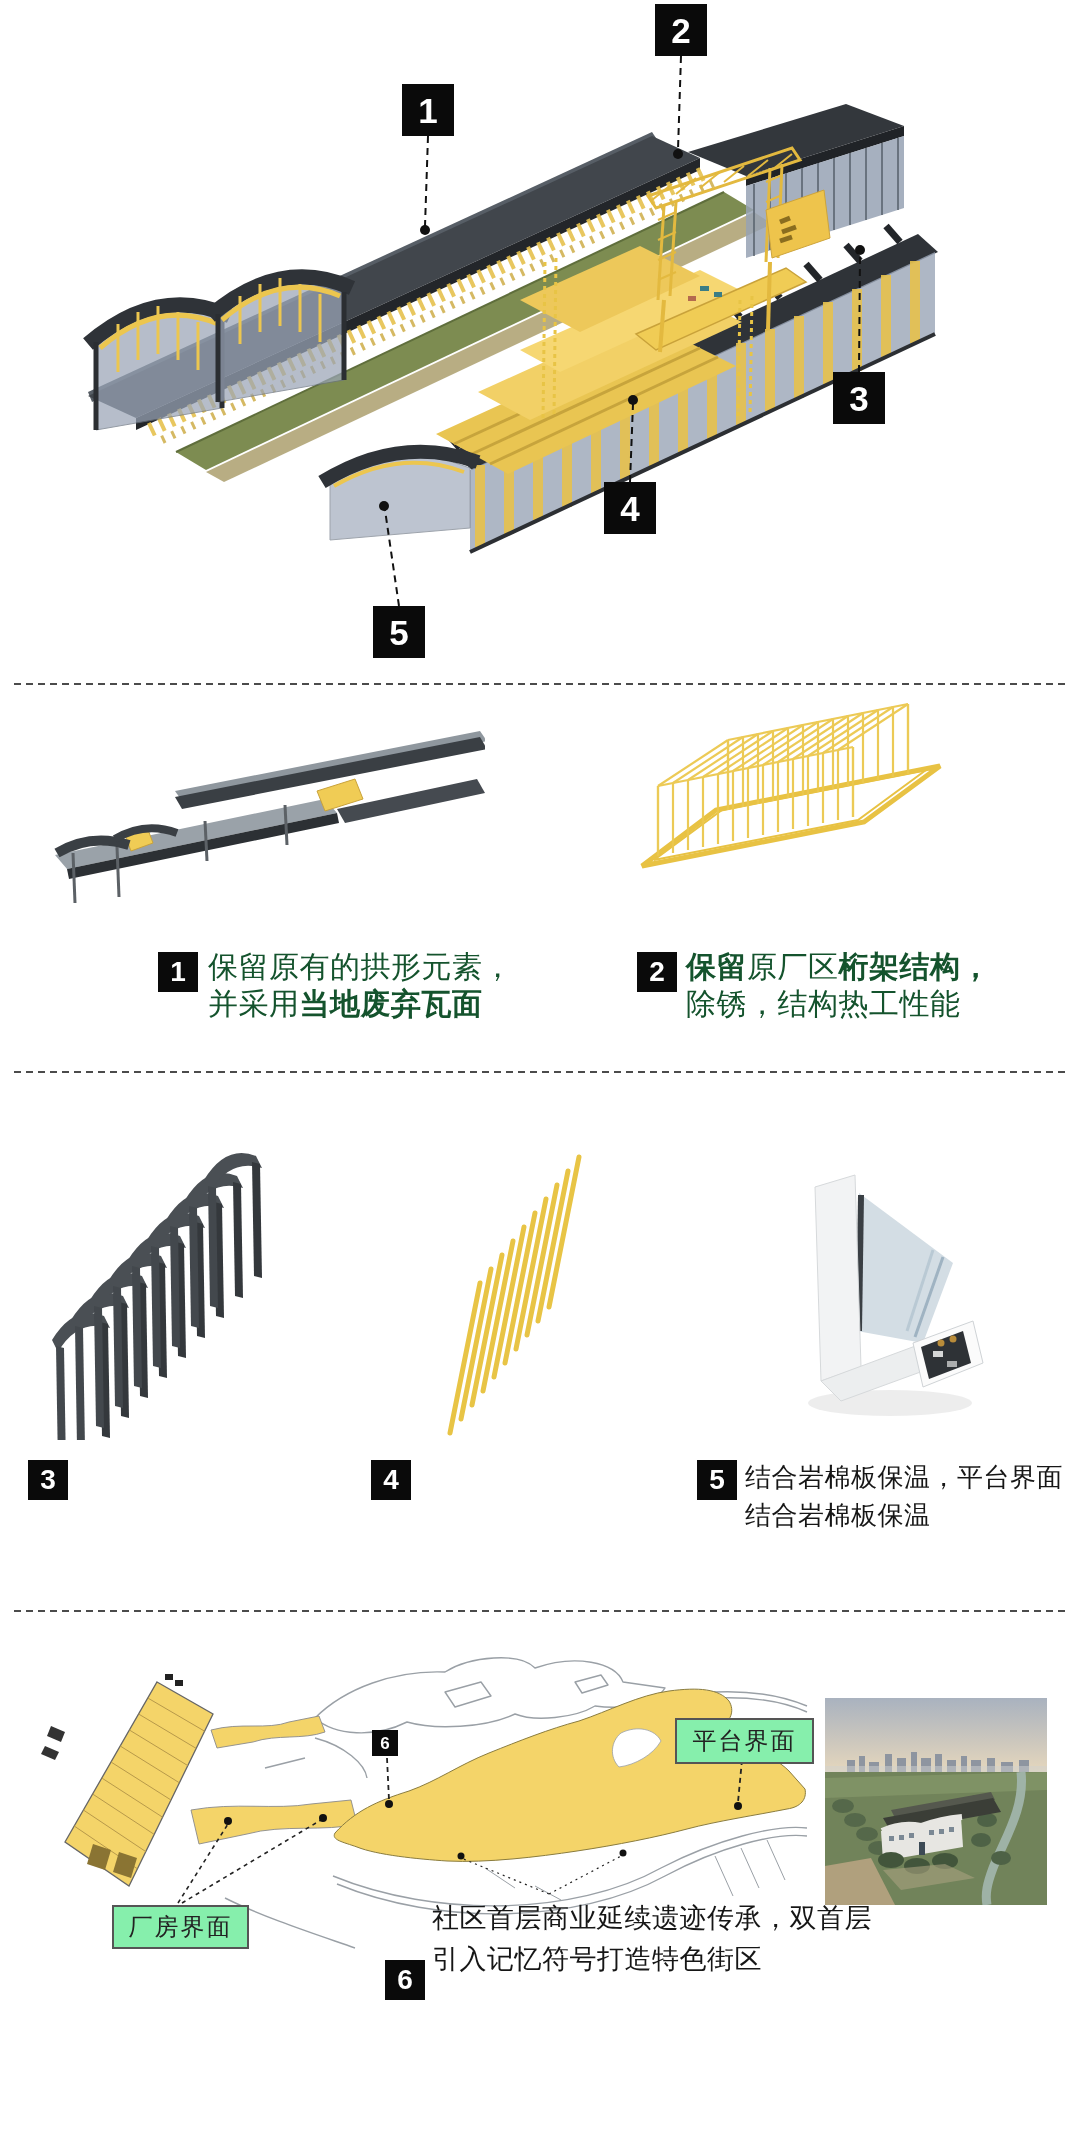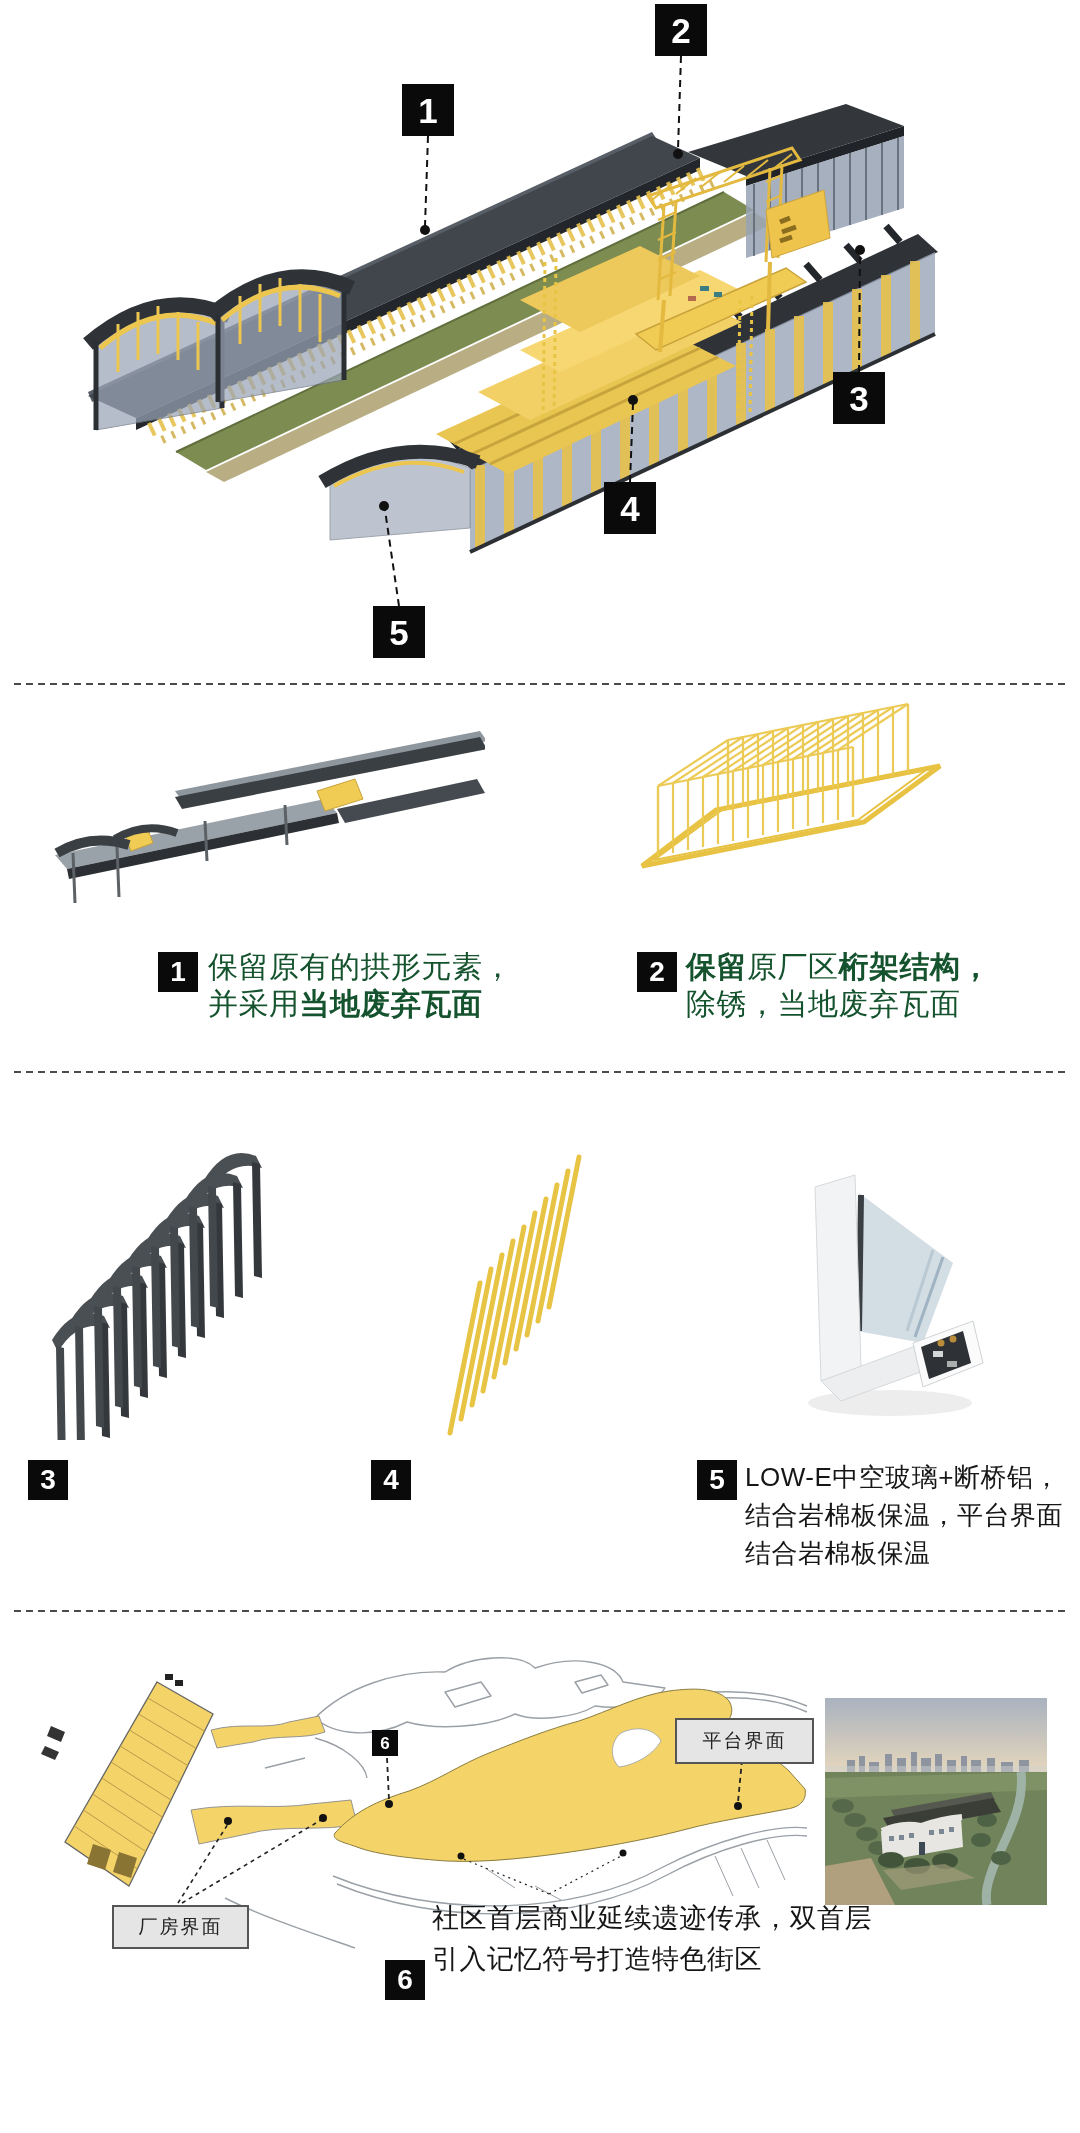--- a/index.html
+++ b/index.html
@@ -9,22 +9,22 @@
   .badge{position:absolute;background:#0a0a0a;color:#fff;display:flex;align-items:center;justify-content:center;
          font-weight:700;line-height:1;}
   .badge.hero{width:52px;height:52px;font-size:35px;}
   .badge.row{width:40px;height:40px;font-size:28px;}
   .badge.mini{width:26px;height:26px;font-size:17px;}
   .divider{position:absolute;left:14px;width:1052px;height:2px;
            background:repeating-linear-gradient(90deg,#4b4b4b 0 7px,transparent 7px 12px);}
   .cap{position:absolute;font-size:30px;line-height:37px;color:#14532d;letter-spacing:.5px;white-space:nowrap;}
   .cap .b{font-weight:700;}
   .cap3{position:absolute;font-size:26px;line-height:38px;color:#161616;letter-spacing:.5px;white-space:nowrap;}
-  .planlabel{position:absolute;background:#e5e5e5;border:2px solid #555;display:flex;align-items:center;justify-content:center;
-             font-size:19px;color:#222;letter-spacing:2px;}
+  .planlabel{position:absolute;background:#86efac;border:2px solid #555;display:flex;align-items:center;justify-content:center;
+             font-size:24px;color:#222;letter-spacing:2px;}
   svg{display:block;}
 </style>
 </head>
 <body>
 
 <div id="canvas">
 
   <svg class="abs" style="left:0;top:0" width="1080" height="690" viewBox="0 0 1080 690">
 
     <path d="M88,392 L652,132 L656,138 L92,402 Z" fill="#575e66"></path>
@@ -231,21 +231,21 @@
   <div class="cap" style="left:208px;top:948px">
     <div><span>保留原有的拱形元素，</span></div>
     <div><span>并采用</span><span class="b">当地废弃瓦面</span></div>
   </div>
 
   <div class="badge row" style="left:637px;top:952px">
       <span>2</span>
     </div>
   <div class="cap" style="left:686px;top:948px">
     <div><span class="b">保留</span><span>原厂区</span><span class="b">桁架结构，</span></div>
-    <div><span>除锈，当地废弃瓦面</span></div>
+    <div><span>除锈，结构热工性能</span></div>
   </div>
 
   <div class="divider" style="top:1071px"></div>
 
   <svg class="abs" style="left:38px;top:1140px" width="230" height="300" viewBox="0 0 230 300">
     <defs>
       <g id="tile">
         <path d="M0,30 Q22,-6 52,6 L58,18 Q26,8 6,42 Z" fill="#4a4f54"></path>
         <path d="M4,36 L12,38 L14,158 L6,156 Z" fill="#43484d"></path>
         <path d="M48,12 L56,14 L58,128 L50,126 Z" fill="#34383c"></path>
@@ -300,21 +300,20 @@
     </div>
 
   <div class="badge row" style="left:371px;top:1460px">
       <span>4</span>
     </div>
 
   <div class="badge row" style="left:697px;top:1460px">
       <span>5</span>
     </div>
   <div class="cap3" style="left:745px;top:1458px">
-    <div>LOW-E中空玻璃+断桥铝，</div>
     <div>结合岩棉板保温，平台界面</div>
     <div>结合岩棉板保温</div>
   </div>
 
   <div class="divider" style="top:1610px"></div>
 
   <svg class="abs" style="left:15px;top:1618px" width="800" height="335" viewBox="0 0 800 335">
     <g stroke="#9aa0a6" stroke-width="1.4" fill="none" stroke-linejoin="round">
       <path d="M300,100 C330,70 380,52 430,54 C455,38 505,34 520,50 C560,36 600,44 608,64 L650,70 C640,86 610,92 580,88 C560,100 520,104 500,96 C470,110 420,112 392,104 C360,120 320,118 300,100 Z"></path>
       <path d="M430,74 l36,-10 l10,14 l-36,11 Z"></path>

